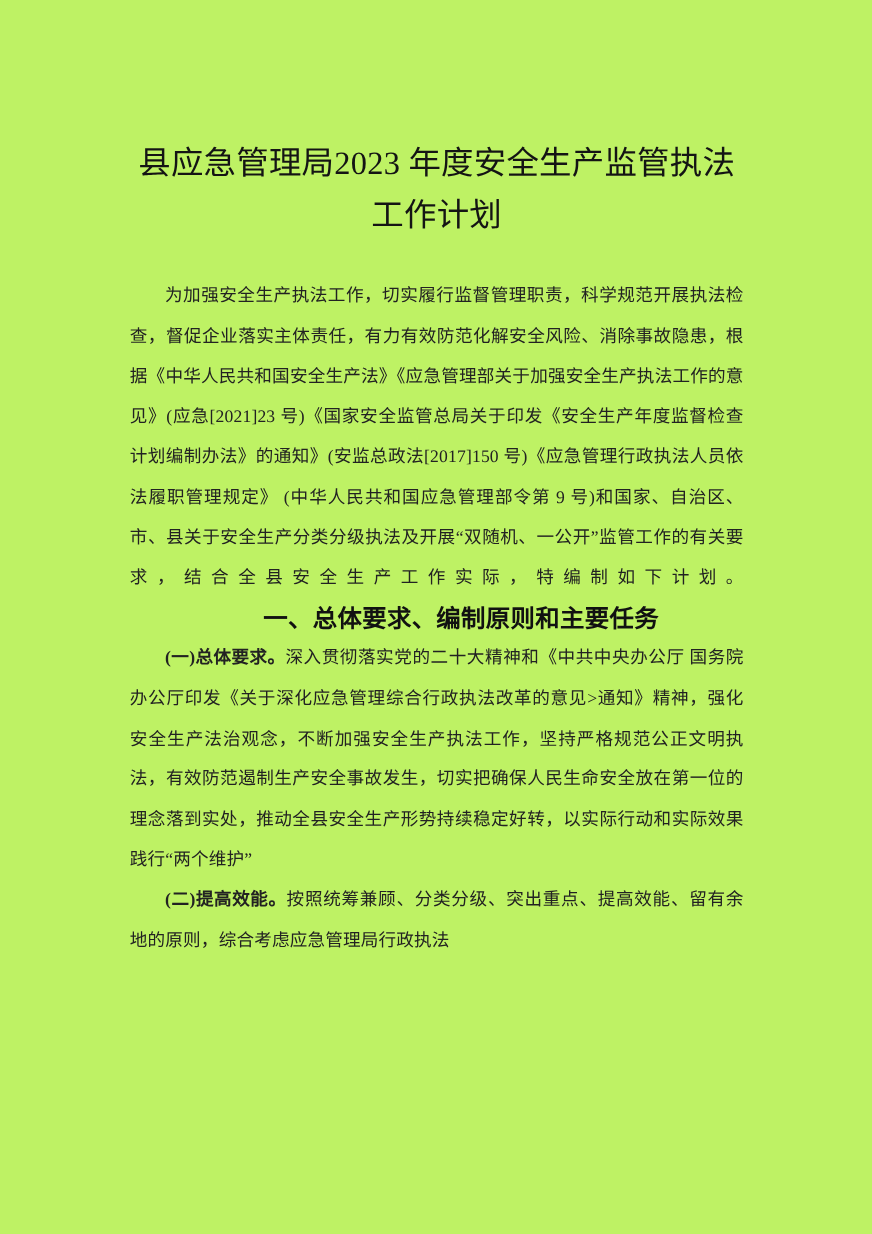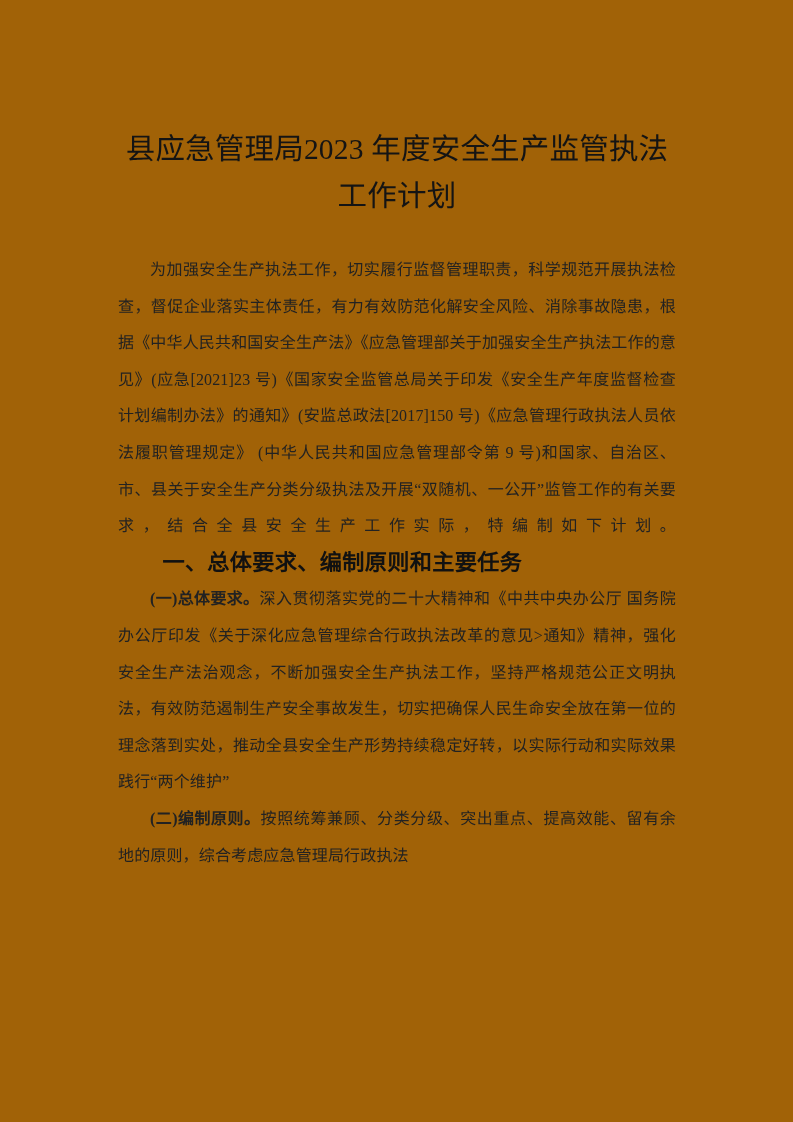--- a/index.html
+++ b/index.html
@@ -6,21 +6,21 @@
   html, body {
     margin: 0;
     padding: 0;
     background: #ffffff;
   }
   .page {
     position: relative;
     width: 793px;
     height: 1122px;
     margin: 0 auto;
-    background: #a16207;
+    background: #bef264;
     overflow: hidden;
     box-sizing: border-box;
     font-family: "Liberation Serif", "DejaVu Serif", serif;
     color: #1a1a1a;
     -webkit-font-smoothing: antialiased;
   }
 
   .content {
     position: absolute;
     left: 118px;
@@ -72,35 +72,36 @@
   
   h2.sec-heading {
     margin: 0;
     font-family: "Liberation Sans", "DejaVu Sans", sans-serif;
     font-size: 22.2px;
     line-height: 36.6px;
     font-weight: 700;
     text-indent: 2em;
     letter-spacing: 0.3px;
     color: #111111;
+    text-align: center;
   }
 </style>
 </head>
 <body>
 
 <div class="page">
   <div class="content">
 
     <h1 class="doc-title">县应急管理局2023 年度安全生产监管执法工作计划</h1>
 
     <div class="body-block">
 
       <p class="para last-justify"><span>为加强安全生产执法工作，切实履行监督管理职责，科学规范开展执法检查，督促企业落实主体责任，有力有效防范化解安全风险、消除事故隐患，根据《中华人民共和国安全生产法》《应急管理部关于加强安全生产执法工作的意见》(应急[2021]23 号)《国家安全监管总局关于印发《安全生产年度监督检查计划编制办法》的通知》(安监总政法[2017]150 号)《应急管理行政执法人员依法履职管理规定》 (中华人民共和国应急管理部令第 9 号)和国家、自治区、市、县关于安全生产分类分级执法及开展“双随机、一公开”监管工作的有关要求，结合全县安全生产工作实际，特编制如下计划。</span></p>
 
       <h2 class="sec-heading">一、总体要求、编制原则和主要任务</h2>
 
       <p class="para"><span class="lead">(一)总体要求。</span><span>深入贯彻落实党的二十大精神和《中共中央办公厅 国务院办公厅印发《关于深化应急管理综合行政执法改革的意见&gt;通知》精神，强化安全生产法治观念，不断加强安全生产执法工作，坚持严格规范公正文明执法，有效防范遏制生产安全事故发生，切实把确保人民生命安全放在第一位的理念落到实处，推动全县安全生产形势持续稳定好转，以实际行动和实际效果践行“两个维护”</span></p>
 
-      <p class="para"><span class="lead">(二)编制原则。</span><span>按照统筹兼顾、分类分级、突出重点、提高效能、留有余地的原则，综合考虑应急管理局行政执法</span></p>
+      <p class="para"><span class="lead">(二)提高效能。</span><span>按照统筹兼顾、分类分级、突出重点、提高效能、留有余地的原则，综合考虑应急管理局行政执法</span></p>
 
     </div>
   </div>
 </div>
 
 </body></html>

